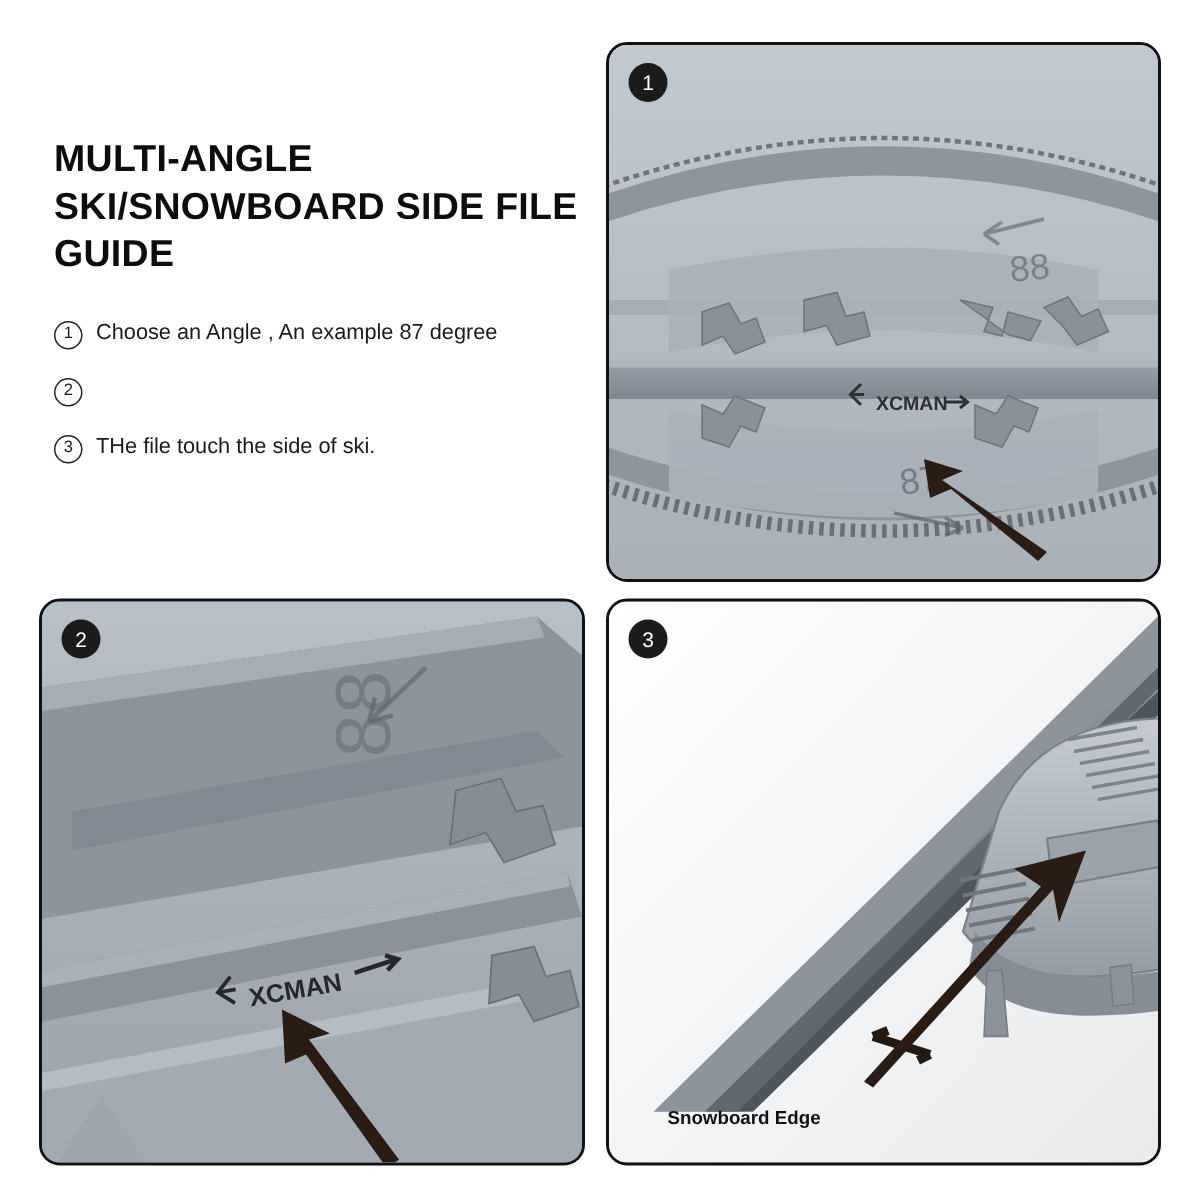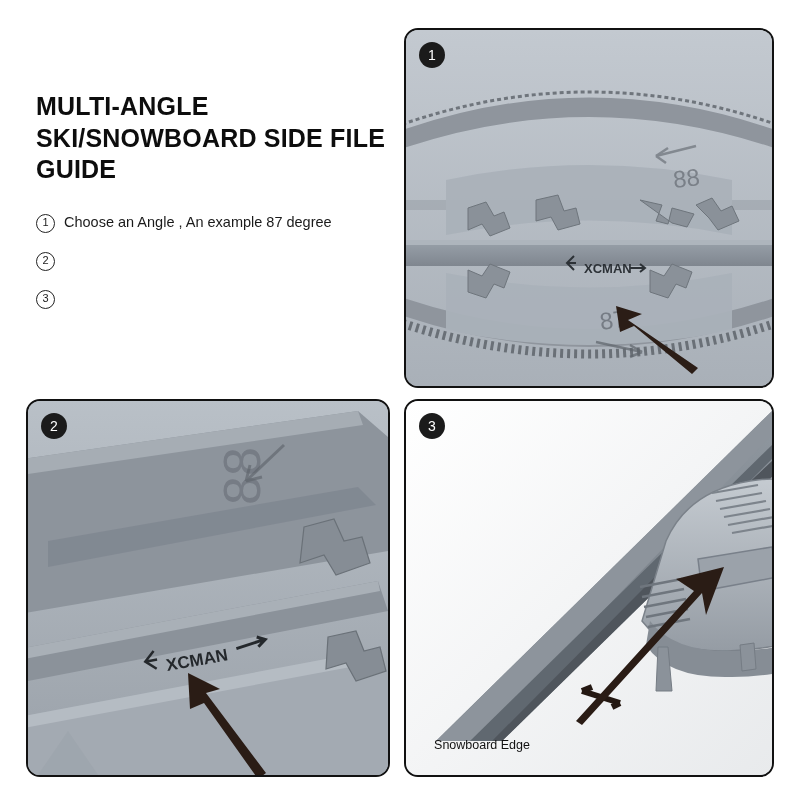--- a/index.html
+++ b/index.html
@@ -100,40 +100,41 @@
   svg.art { display: block; width: 100%; height: 100%; }
 
   .cap {
     position: absolute;
     font-size: 12.5px;
     text-align: center;
     line-height: 1.3;
     color: #111;
     z-index: 30;
   }
-  #cap3 { left: 14px; bottom: 22px; width: 124px; }
+  #cap3 { left: 28px; bottom: 22px; width: 124px; font-weight: bold; }
 </style>
 </head>
 <body>
 
 <div class="page">
 
   <div class="text-col">
     <h1 class="title">MULTI-ANGLE SKI/SNOWBOARD SIDE FILE GUIDE</h1>
 
     <ul class="steps">
       <li class="step">
         <span class="step-num">1</span>
         <span class="step-text">Choose an Angle , An example 87 degree</span>
       </li>
       <li class="step">
         <span class="step-num">2</span>
       </li>
       <li class="step">
         <span class="step-num">3</span>
+        <span class="step-text">THe file touch the side of ski.</span>
       </li>
     </ul>
   </div>
 
   <div class="panel" id="panel1">
     <div class="badge">1</div>
     <div class="stage">
       <svg class="art" viewBox="0 0 366 356" preserveAspectRatio="none">
         <defs>
           <linearGradient id="g1" x1="0" y1="0" x2="0" y2="1">

